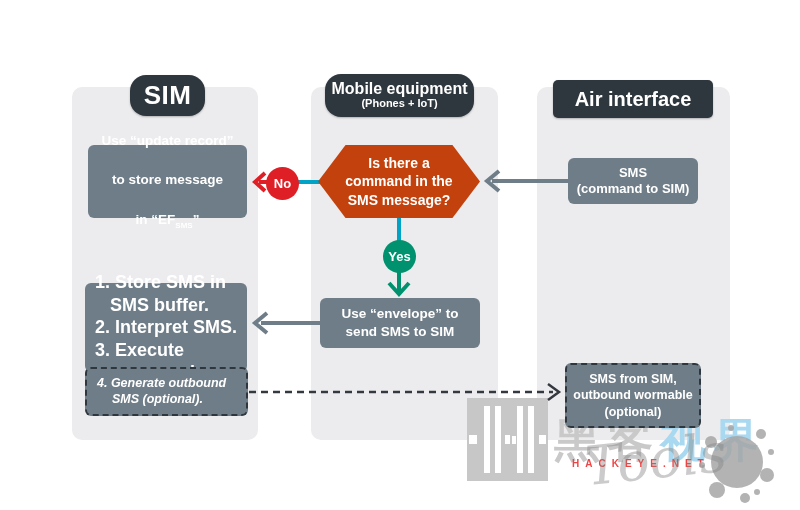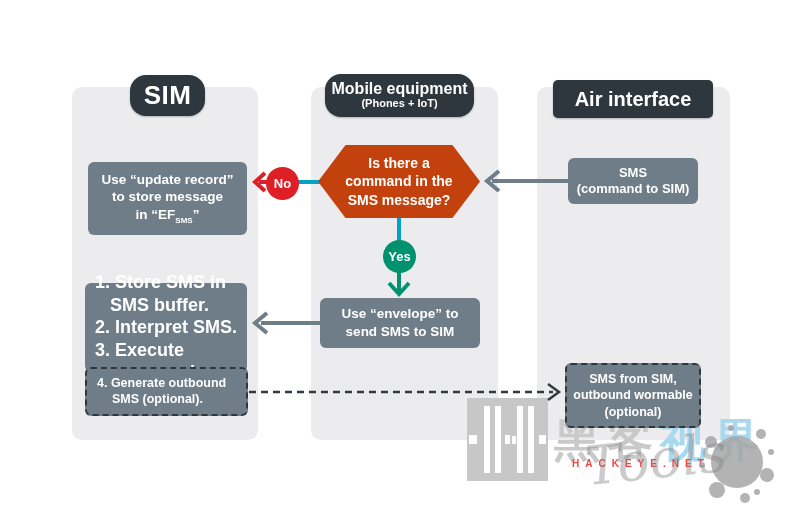--- a/index.html
+++ b/index.html
@@ -22,29 +22,29 @@
   #hdr-mobile{left:325px;top:74px;width:149px;height:43px;font-size:16px;line-height:1.05;border-radius:16px;}
   #hdr-mobile .sub-t{font-size:11px;font-weight:bold;}
   #hdr-air{left:553px;top:80px;width:160px;height:38px;font-size:20px;}
   
   .gbox{
     position:absolute;background:#6f7d88;color:#fff;border-radius:6px;
     display:flex;flex-direction:column;align-items:center;justify-content:center;
     font-weight:bold;text-align:center;font-size:13.5px;line-height:1.3;
     white-space:pre-line;
   }
-  #box-update{left:88px;top:162px;width:159px;height:73px;}
+  #box-update{left:88px;top:145px;width:159px;height:73px;gap:22px;}
   #box-sms{left:568px;top:158px;width:130px;height:46px;font-size:13px;line-height:1.25;}
   #box-envelope{left:320px;top:298px;width:160px;height:50px;}
   #box-worm{left:565px;top:363px;width:132px;height:61px;border:2px dashed #2f373e;font-size:12.5px;line-height:1.3;}
   #box-list{left:85px;top:283px;width:162px;height:89px;align-items:flex-start;justify-content:center;
             padding:0 0 0 10px;box-sizing:border-box;text-align:left;font-size:18px;white-space:normal;}
   #box-step4{left:85px;top:367px;width:163px;height:49px;border:2px dashed #2f373e;
              align-items:flex-start;justify-content:center;padding-left:10px;box-sizing:border-box;
-             text-align:left;font-size:12.5px;white-space:normal;}
+             text-align:left;font-size:12.5px;white-space:normal;font-style:italic;}
   .step{padding-left:15px;text-indent:-15px;line-height:1.25;width:140px;}
   .sub{font-size:8px;letter-spacing:0;}
   
   #hexagon{
     position:absolute;left:318px;top:145px;width:162px;height:73px;background:#c2410c;
     clip-path:polygon(17% 0%,83% 0%,100% 50%,83% 100%,17% 100%,0% 50%);
     display:flex;align-items:center;justify-content:center;color:#fff;font-weight:bold;
     font-size:14px;line-height:1.3;text-align:center;white-space:pre-line;
   }
   

